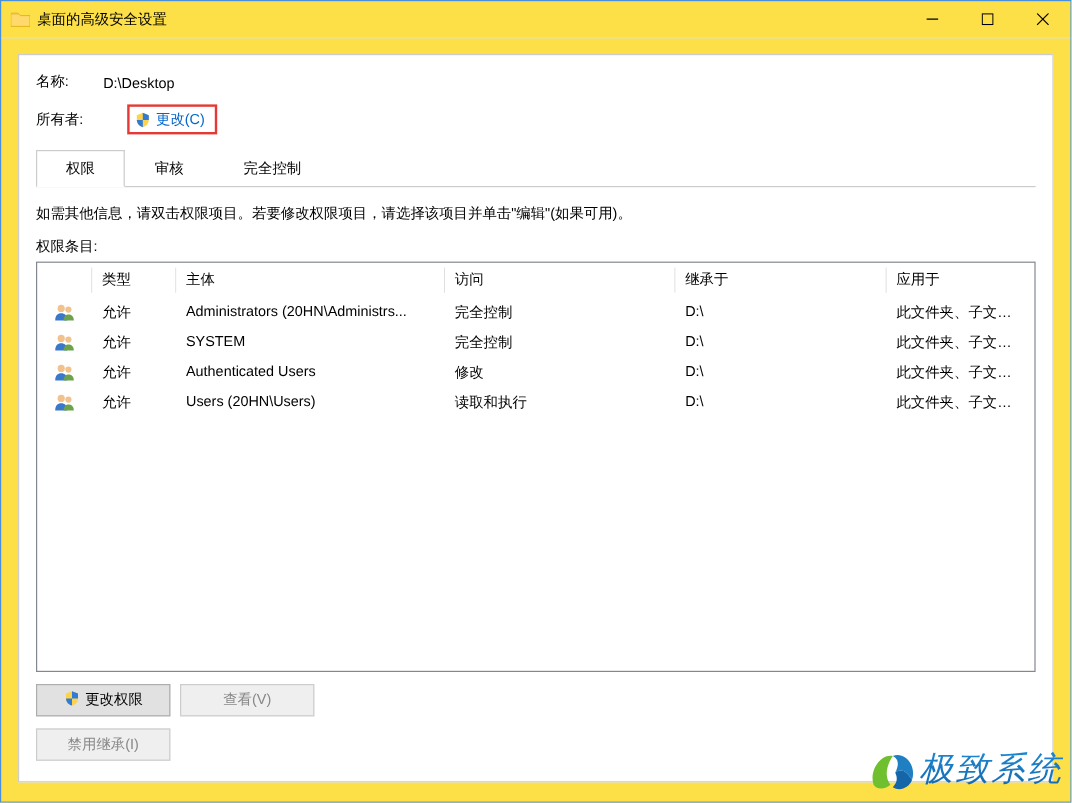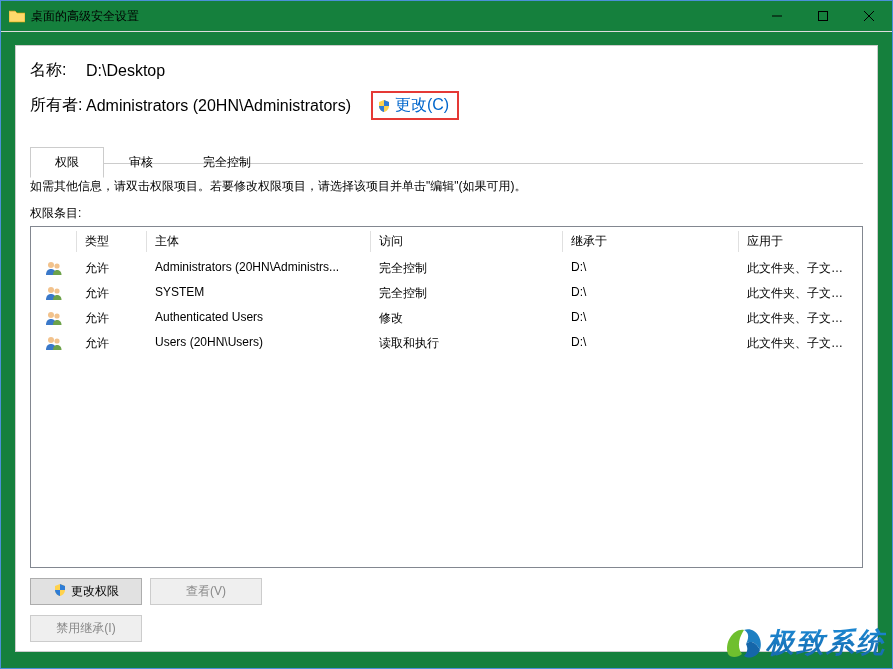--- a/index.html
+++ b/index.html
@@ -1,51 +1,51 @@
 <!DOCTYPE html>
 <html><head>
 <meta charset="utf-8">
 <style>
 html,body{margin:0;padding:0;font-family:"Microsoft YaHei","Segoe UI",sans-serif;font-size:12px;color:#000;background:#fff}
-.window{width:893px;height:669px;border:1px solid #4a90d9;box-sizing:border-box;position:relative;background:#15803d;overflow:hidden}
+.window{width:893px;height:669px;border:1px solid #4a90d9;box-sizing:border-box;position:relative;background:#fde047;overflow:hidden}
 .titlebar{height:30px;display:flex;align-items:center;border-bottom:1px solid #ddd}
 .titlebar .folder-icon{width:16px;height:14px;margin:0 6px 0 8px}
 .titlebar .title{flex:1;font-size:12px}
 .winbtns{display:flex;height:100%}
 .winbtn{width:46px;height:29px;display:flex;align-items:center;justify-content:center;}
 .client{position:absolute;left:14px;right:14px;top:44px;bottom:16px;border:1px solid #ccc;background:#fff;padding:14px 14px 14px 14px;box-sizing:border-box}
-.row{display:flex;align-items:center;margin-bottom:10px;font-size:16px}
+.row{display:flex;align-items:center;margin-bottom:10px;font-size:12px}
 .row .lab{width:56px}
 .row .val{}
 .owner-row{margin-bottom:12px}
 .change-link{display:inline-flex;align-items:center;margin-left:20px;border:2px solid #e53935;padding:2px 8px 2px 4px;color:#0066cc;cursor:pointer}
 .change-link .shield{margin-right:4px}
 .tabs{display:flex;border-bottom:1px solid #ccc;margin-top:4px}
-.tab{padding:6px 24px;font-size:12px;border:1px solid transparent;position:relative;top:15px;cursor:pointer}
+.tab{padding:6px 24px;font-size:12px;border:1px solid transparent;position:relative;top:1px;cursor:pointer}
 .tab.active{border:1px solid #ccc;border-bottom:1px solid #fff;background:#fff}
 .info-text{margin:14px 0 10px 0;font-size:12px}
 .entries-label{margin-bottom:4px}
 .listbox{border:1px solid #828790;height:340px;overflow:auto}
 .list-header{display:flex;font-size:12px;border-bottom:0;}
 .list-header .hcell{padding:6px 8px;border-right:0;position:relative;white-space:nowrap;overflow:hidden;text-overflow:ellipsis}
 .list-header .hcell::after{content:"";position:absolute;right:0;top:4px;bottom:4px;width:1px;background:#e0e0e0}
 .list-header .hcell:last-child::after{display:none}
 .list-row{display:flex;align-items:flex-start;font-size:12px;padding:2px 0}
 .cell{padding:2px 8px;white-space:nowrap;overflow:hidden;text-overflow:ellipsis}
 .c-icon{width:30px;flex:0 0 30px;display:flex;align-items:center;justify-content:center}
 .c-type{width:54px;flex:0 0 54px}
 .c-principal{width:208px;flex:0 0 208px}
 .c-access{width:176px;flex:0 0 176px}
 .c-inherit{width:160px;flex:0 0 160px}
 .c-applies{flex:1}
 .btnrow{margin-top:10px;display:flex;gap:8px}
 .btn{min-width:86px;padding:4px 12px;font-size:12px;border:1px solid #adadad;background:#e1e1e1;cursor:pointer;display:inline-flex;align-items:flex-start;justify-content:center}
 .btn.disabled{color:#888;background:#efefef;border-color:#ccc;cursor:default}
 .btn .shield{margin-right:4px}
-.watermark{position:absolute;right:6px;bottom:6px;display:flex;align-items:flex-end;font-size:28px;font-weight:700;font-style:italic;letter-spacing:2px}
+.watermark{position:absolute;right:6px;bottom:6px;display:flex;align-items:center;font-size:28px;font-weight:400;font-style:italic;letter-spacing:2px}
 .watermark .txt{background:linear-gradient(#1d8bd6,#1566a9);-webkit-background-clip:text;background-clip:text;color:transparent}
 svg{display:block}
 </style>
 </head>
 <body>
 
 <div class="window">
 
   <div class="titlebar">
     <span class="folder-icon">
@@ -77,21 +77,20 @@
 
   <div class="client">
 
     <div class="row">
       <span class="lab">名称:</span>
       <span class="val">D:\Desktop</span>
     </div>
 
     <div class="row owner-row">
       <span class="lab">所有者:</span>
-      <span class="val">Administrators (20HN\Administrators)</span>
       <span class="change-link">
         <span class="shield">
           <svg width="14" height="14" viewBox="0 0 14 14">
               <path d="M7 1 L12 3 V7 C12 10 9.5 12.5 7 13 C4.5 12.5 2 10 2 7 V3 Z" fill="#ffd24d"></path>
               <path d="M7 1 L12 3 V7 L7 7 Z" fill="#2e7cd6"></path>
               <path d="M7 7 L7 13 C4.5 12.5 2 10 2 7 Z" fill="#2e7cd6"></path>
             </svg>
         </span>
         <span>更改(C)</span>
       </span>

